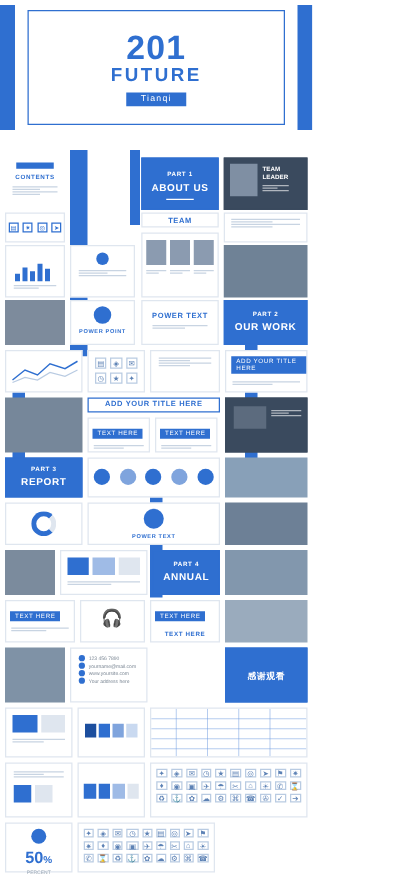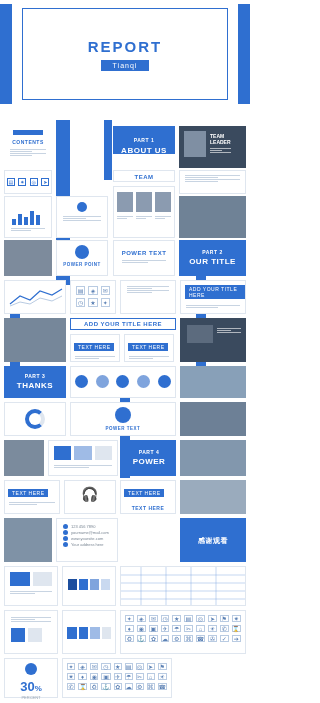--- a/index.html
+++ b/index.html
@@ -56,21 +56,22 @@
 </style>
 </head>
 <body>
 
 <div class="page">
 
   <div class="cover">
     <div class="cover-bluebar"></div>
     <div class="cover-white"></div>
     <div class="cover-inner">
-      <div class="cover-report">REPORT</div>
+      <div class="cover-201">201</div>
+      <div class="cover-report">FUTURE</div>
       <div class="cover-name">Tianqi</div>
     </div>
   </div>
 
   <div class="stripe" style="left:56px; top:120px; width:14px; height:165px;"></div>
   <div class="stripe" style="left:104px; top:120px; width:8px; height:60px;"></div>
   <div class="stripe" style="left:196px; top:258px; width:10px; height:120px;"></div>
   <div class="stripe" style="left:10px; top:286px; width:10px; height:90px;"></div>
   <div class="stripe" style="left:120px; top:378px; width:10px; height:100px;"></div>
 
@@ -78,21 +79,21 @@
     <div style="background:#2f6fd0; height:5px; width:30px; margin:4px auto 0;"></div>
     <div class="ttl" style="font-size:5px; margin-top:4px;">CONTENTS</div>
     <div style="margin:4px 6px 0;">
       <span class="mini-line"></span>
         <span class="mini-line sh"></span>
         <span class="mini-line"></span>
         <span class="mini-line sh"></span>
     </div>
   </div>
 
-  <div class="sl blue" style="left:113px; top:126px; width:62px; height:28px;">
+  <div class="sl blue" style="left:113px; top:126px; width:62px; height:42px;">
     <div class="ttl w" style="font-size:5px; margin-top:10px;">PART 1</div>
     <div class="ttl w" style="font-size:8px; margin-top:3px;">ABOUT US</div>
     <div style="width:22px;height:1px;background:#fff;margin:4px auto 0;"></div>
   </div>
 
   <div class="sl dark" style="left:179px; top:126px; width:67px; height:42px;">
     <div style="position:absolute; left:4px; top:4px; width:22px; height:26px; background:#7f8fa3;"></div>
     <div style="position:absolute; left:30px; top:6px;">
       <div style="color:#fff; font-size:5px; font-weight:bold;">TEAM</div>
       <div style="color:#fff; font-size:5px; font-weight:bold;">LEADER</div>
@@ -183,21 +184,21 @@
   <div class="sl" style="left:113px; top:240px; width:62px; height:36px;">
     <div class="ttl" style="font-size:6px; margin-top:9px;">POWER TEXT</div>
     <div style="margin:4px 8px 0;">
         <span class="mini-line"></span>
         <span class="mini-line sh"></span>
       </div>
   </div>
 
   <div class="sl blue" style="left:179px; top:240px; width:67px; height:36px;">
     <div class="ttl w" style="font-size:5px; margin-top:8px;">PART 2</div>
-    <div class="ttl w" style="font-size:8px; margin-top:2px;">OUR TITLE</div>
+    <div class="ttl w" style="font-size:8px; margin-top:2px;">OUR WORK</div>
   </div>
 
   <div class="sl" style="left:4px; top:280px; width:62px; height:34px;">
     <svg width="56" height="22" style="margin:5px 0 0 3px;">
       <polyline points="2,18 12,10 22,14 32,5 44,9 54,3" fill="none" stroke="#2f6fd0" stroke-width="1.2"></polyline>
       <polyline points="2,20 12,16 22,18 32,12 44,15 54,10" fill="none" stroke="#b9cbe2" stroke-width="1"></polyline>
     </svg>
   </div>
 
   <div class="sl" style="left:70px; top:280px; width:46px; height:34px;">
@@ -254,21 +255,21 @@
     <div style="position:absolute;left:6px;top:6px;width:26px;height:18px;background:#5c6b7e;"></div>
     <div style="position:absolute;left:36px;top:8px;width:24px;">
       <span class="mini-line w"></span>
         <span class="mini-line w sh"></span>
         <span class="mini-line w"></span>
     </div>
   </div>
 
   <div class="sl blue" style="left:4px; top:366px; width:62px; height:32px;">
     <div class="ttl w" style="font-size:5px; margin-top:6px;">PART 3</div>
-    <div class="ttl w" style="font-size:8px; margin-top:2px;">THANKS</div>
+    <div class="ttl w" style="font-size:8px; margin-top:2px;">REPORT</div>
   </div>
 
   <div class="sl" style="left:70px; top:366px; width:106px; height:32px;">
     <div style="display:flex; justify-content:space-around; align-items:center; height:22px; margin-top:3px;">
       <span class="circ" style="width:13px;height:13px;background:#2f6fd0;display:block;"></span>
       <span class="circ" style="width:13px;height:13px;background:#7fa4dd;display:block;"></span>
       <span class="circ" style="width:13px;height:13px;background:#2f6fd0;display:block;"></span>
       <span class="circ" style="width:13px;height:13px;background:#7fa4dd;display:block;"></span>
       <span class="circ" style="width:13px;height:13px;background:#2f6fd0;display:block;"></span>
     </div>
@@ -295,21 +296,21 @@
       <span style="width:20px;height:14px;background:#dfe6ef;display:block;"></span>
     </div>
     <div style="margin:0 5px;">
         <span class="mini-line"></span>
         <span class="mini-line sh"></span>
       </div>
   </div>
 
   <div class="sl blue" style="left:122px; top:440px; width:54px; height:36px;">
     <div class="ttl w" style="font-size:5px; margin-top:8px;">PART 4</div>
-    <div class="ttl w" style="font-size:8px; margin-top:2px;">POWER</div>
+    <div class="ttl w" style="font-size:8px; margin-top:2px;">ANNUAL</div>
   </div>
 
   <div class="sl photo" style="left:180px; top:440px; width:66px; height:36px; background:#8297ad;"></div>
 
   <div class="sl" style="left:4px; top:480px; width:56px; height:34px;">
     <div class="tagbar" style="margin:3px 0 0 3px;">TEXT HERE</div>
     <div style="margin:3px 4px 0;">
         <span class="mini-line"></span>
         <span class="mini-line sh"></span>
       </div>
@@ -438,21 +439,21 @@
       <span class="gi" style="height:7px">☎</span>
         <span class="gi" style="height:7px">✇</span>
       <span class="gi" style="height:7px">✓</span>
         <span class="gi" style="height:7px">➔</span>
     </div>
   </div>
 
   <div class="sl" style="left:4px; top:658px; width:54px; height:40px;">
     <div style="width:12px;height:12px;border-radius:50%;background:#2f6fd0;margin:4px auto 0;"></div>
     <div style="text-align:center;margin-top:2px;">
-      <span style="color:#2f6fd0;font-size:13px;font-weight:bold;">30</span><span style="color:#2f6fd0;font-size:8px;font-weight:bold;">%</span>
+      <span style="color:#2f6fd0;font-size:13px;font-weight:bold;">50</span><span style="color:#2f6fd0;font-size:8px;font-weight:bold;">%</span>
     </div>
     <div class="sub" style="font-size:4px;">PERCENT</div>
   </div>
 
   <div class="sl" style="left:62px; top:658px; width:110px; height:40px;">
     <div class="grid-icons" style="grid-template-columns:repeat(9,1fr); margin:4px;">
       <span class="gi" style="height:7px">✦</span>
         <span class="gi" style="height:7px">◈</span>
       <span class="gi" style="height:7px">✉</span>
         <span class="gi" style="height:7px">◷</span>

